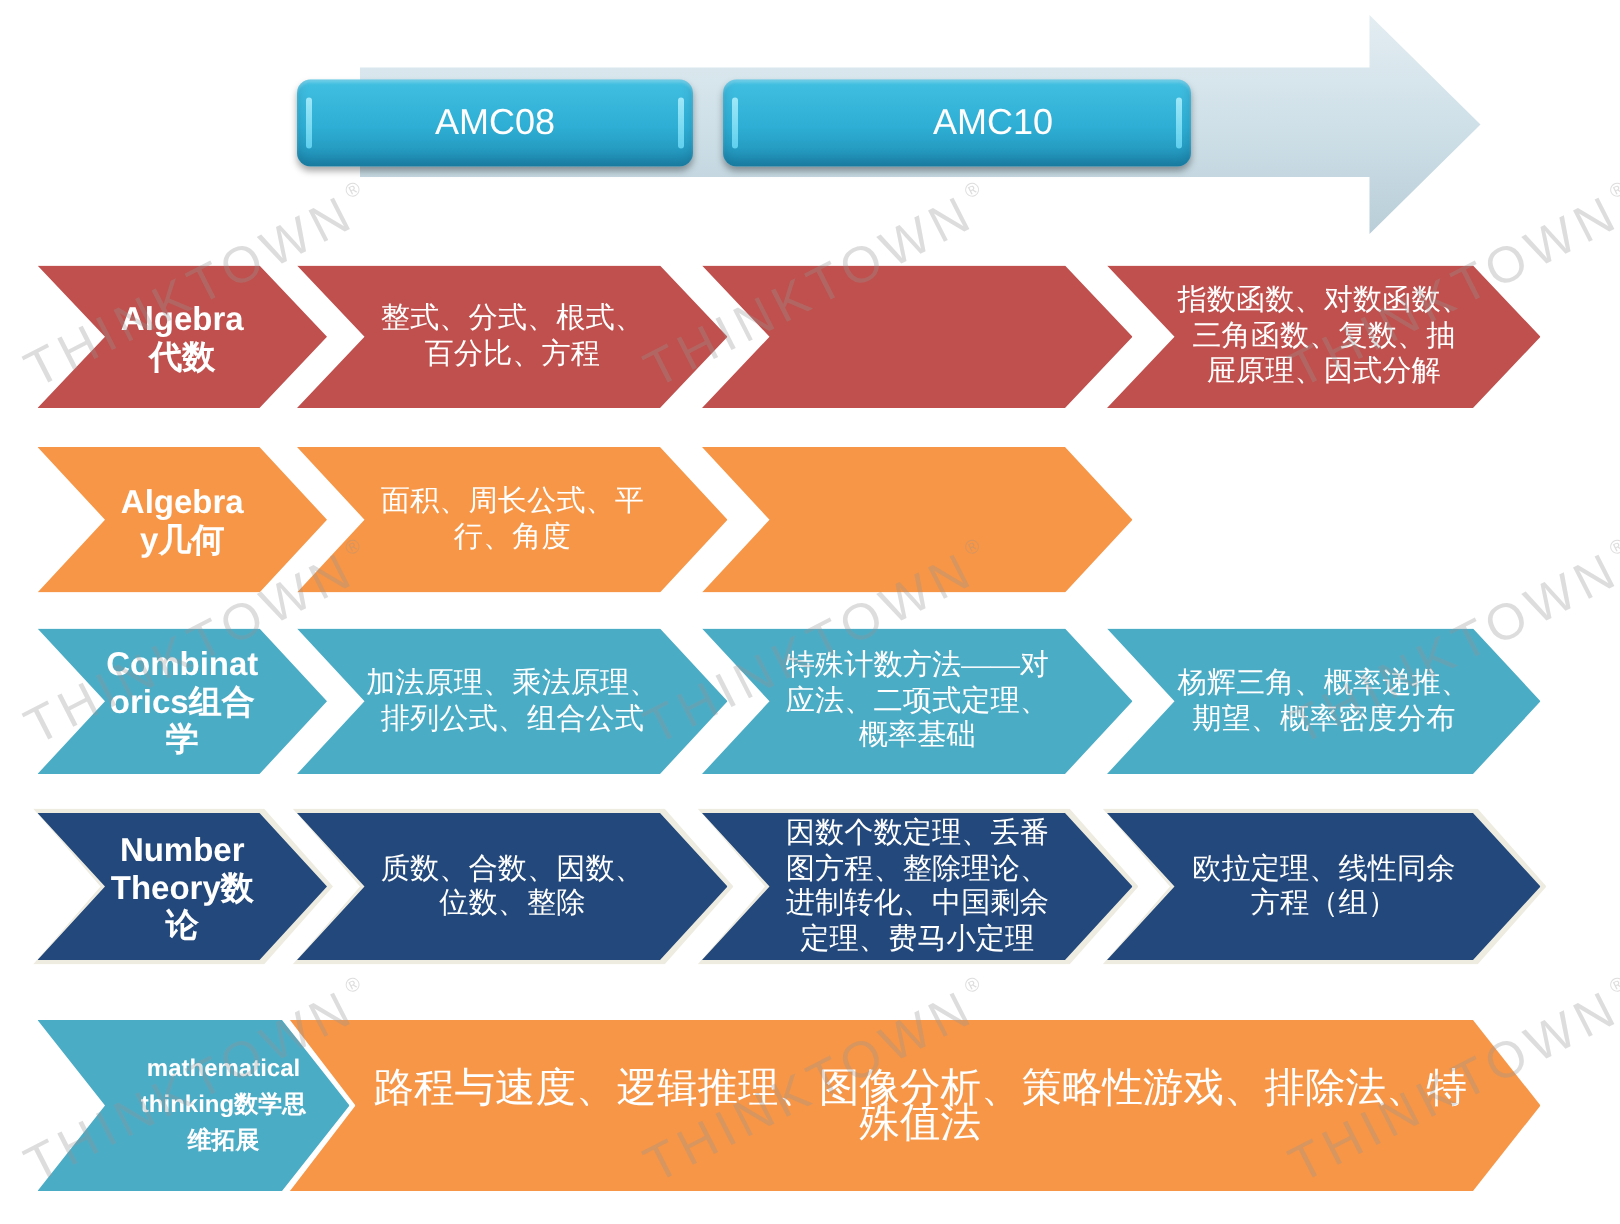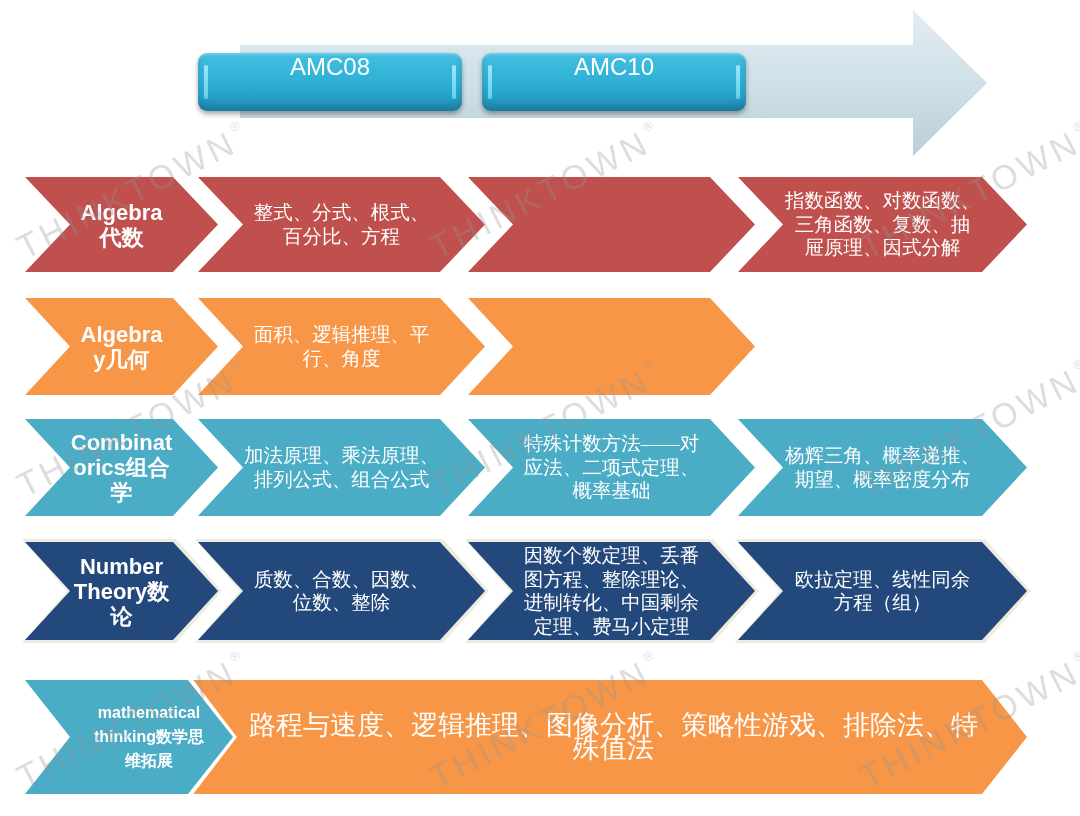--- a/index.html
+++ b/index.html
@@ -7,25 +7,25 @@
       --stage-top:#42c0e2; --stage-mid:#2eaed4; --stage-bot:#1f8db3;
     }
     body{margin:0;background:#fff;}
     .canvas{position:relative;width:1080px;height:816px;overflow:hidden;background:#fff;font-family:"Liberation Sans",sans-serif;}
 
     
     .banner-arrow{position:absolute;left:0;top:0;}
     .stage{position:absolute;top:53px;height:58px;width:264px;border-radius:9px;
       background:linear-gradient(180deg,var(--stage-top) 0%,var(--stage-mid) 55%,var(--stage-bot) 100%);
       box-shadow:0 3px 5px rgba(0,0,0,0.35), inset 0 -5px 7px rgba(0,50,80,0.22), inset 0 2px 2px rgba(255,255,255,0.25);
-      color:#fff;font-family:"Liberation Sans",sans-serif;font-size:24px;display:flex;align-items:flex-start;justify-content:center;z-index:2;}
+      color:#fff;font-family:"Liberation Sans",sans-serif;font-size:24px;display:flex;align-items:center;justify-content:center;z-index:2;}
     .stage::before,.stage::after{content:"";position:absolute;top:12px;bottom:12px;width:4px;border-radius:2px;background:linear-gradient(180deg,#9fe8f8,#5fd0ee);}
     .stage::before{left:6px;}
     .stage::after{right:6px;}
-    .s1{left:198px;} .s2{left:482px;} .s3{left:768px;}
+    .s1{left:198px;} .s2{left:482px;padding-left:48px;} .s3{left:768px;}
 
     
     .cell{position:absolute;}
     .shape{position:absolute;inset:0;
       clip-path:polygon(0 0,calc(100% - 45px) 0,100% 50%,calc(100% - 45px) 100%,0 100%,45px 50%);}
     .edge{position:absolute;left:-3px;right:-4px;top:-3px;bottom:-3px;background:transparent;
       clip-path:polygon(0 0,calc(100% - 46px) 0,100% 50%,calc(100% - 46px) 100%,0 100%,45px 50%);}
     .red .shape{background:var(--red);}
     .orange .shape{background:var(--orange);}
     .teal .shape{background:var(--teal);}
@@ -103,21 +103,21 @@
 屉原理、因式分解</div>
   </div>
 
   <div class="cell label orange r2 c1">
     <div class="shape"></div>
     <div class="txt">Algebra
 y几何</div>
   </div>
   <div class="cell orange r2 c2">
     <div class="shape"></div>
-    <div class="txt">面积、逻辑推理、平
+    <div class="txt">面积、周长公式、平
 行、角度</div>
   </div>
   <div class="cell orange r2 c3">
     <div class="shape"></div>
   </div>
 
   <div class="cell label teal r3 c1">
     <div class="shape"></div>
     <div class="txt">Combinat
 orics组合

